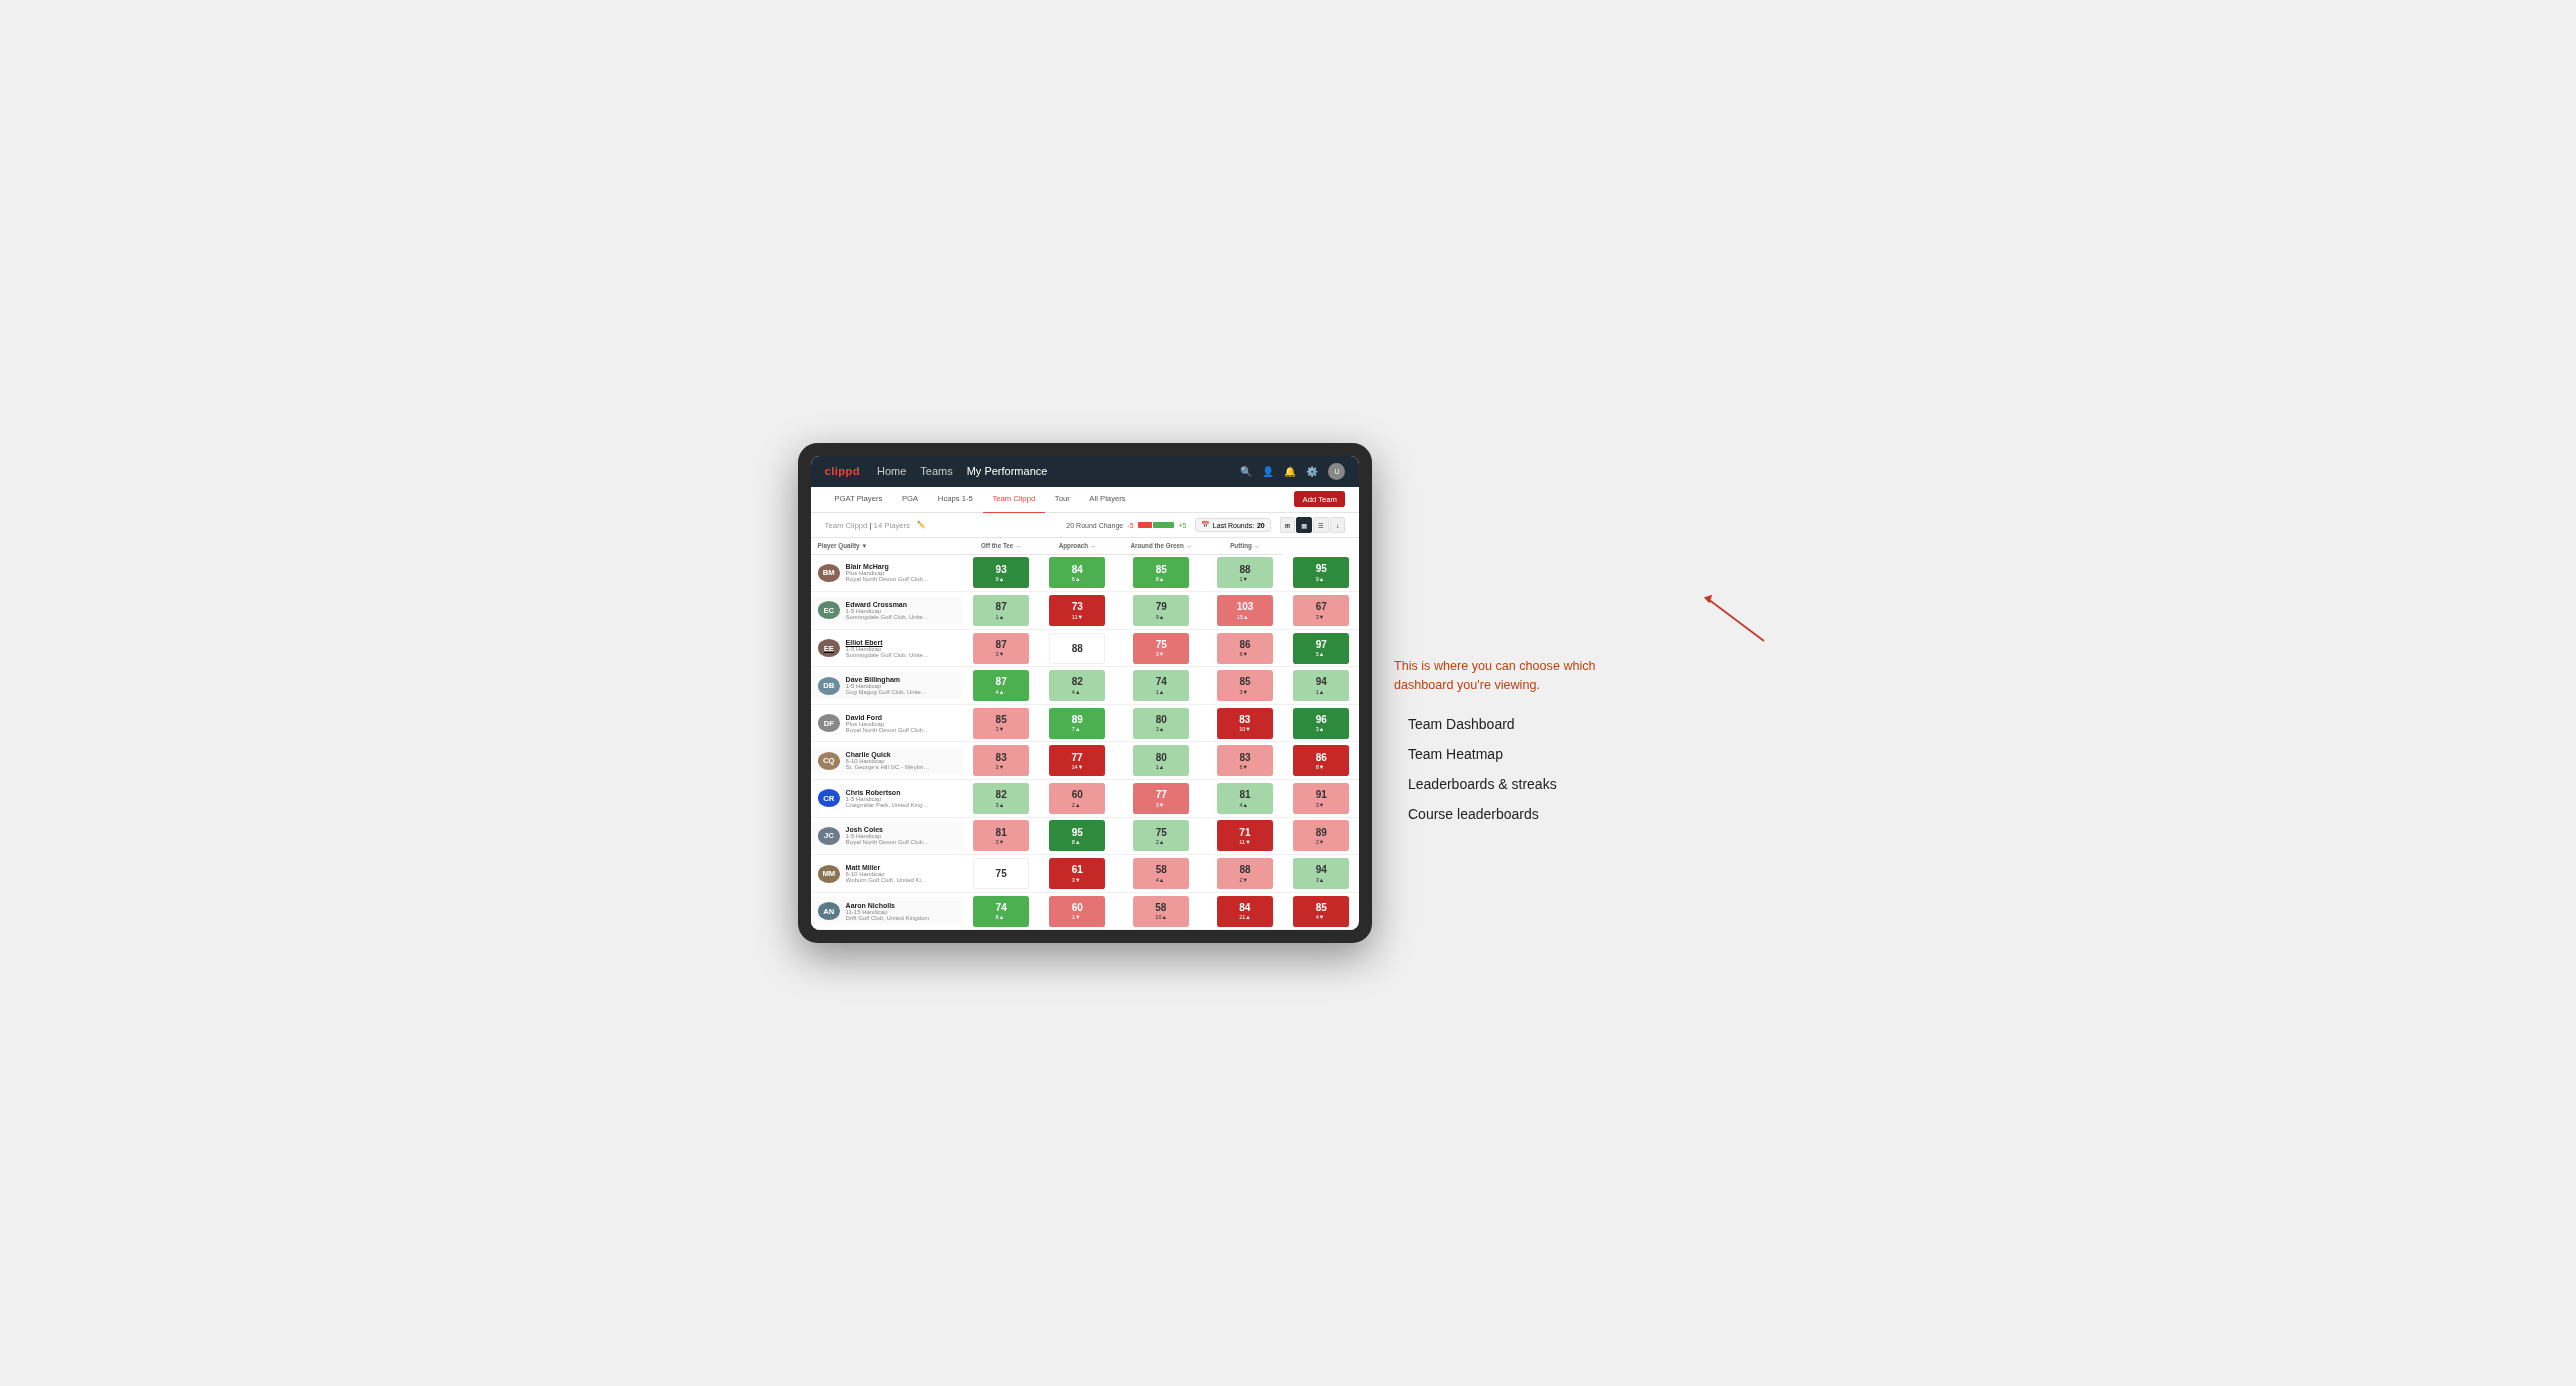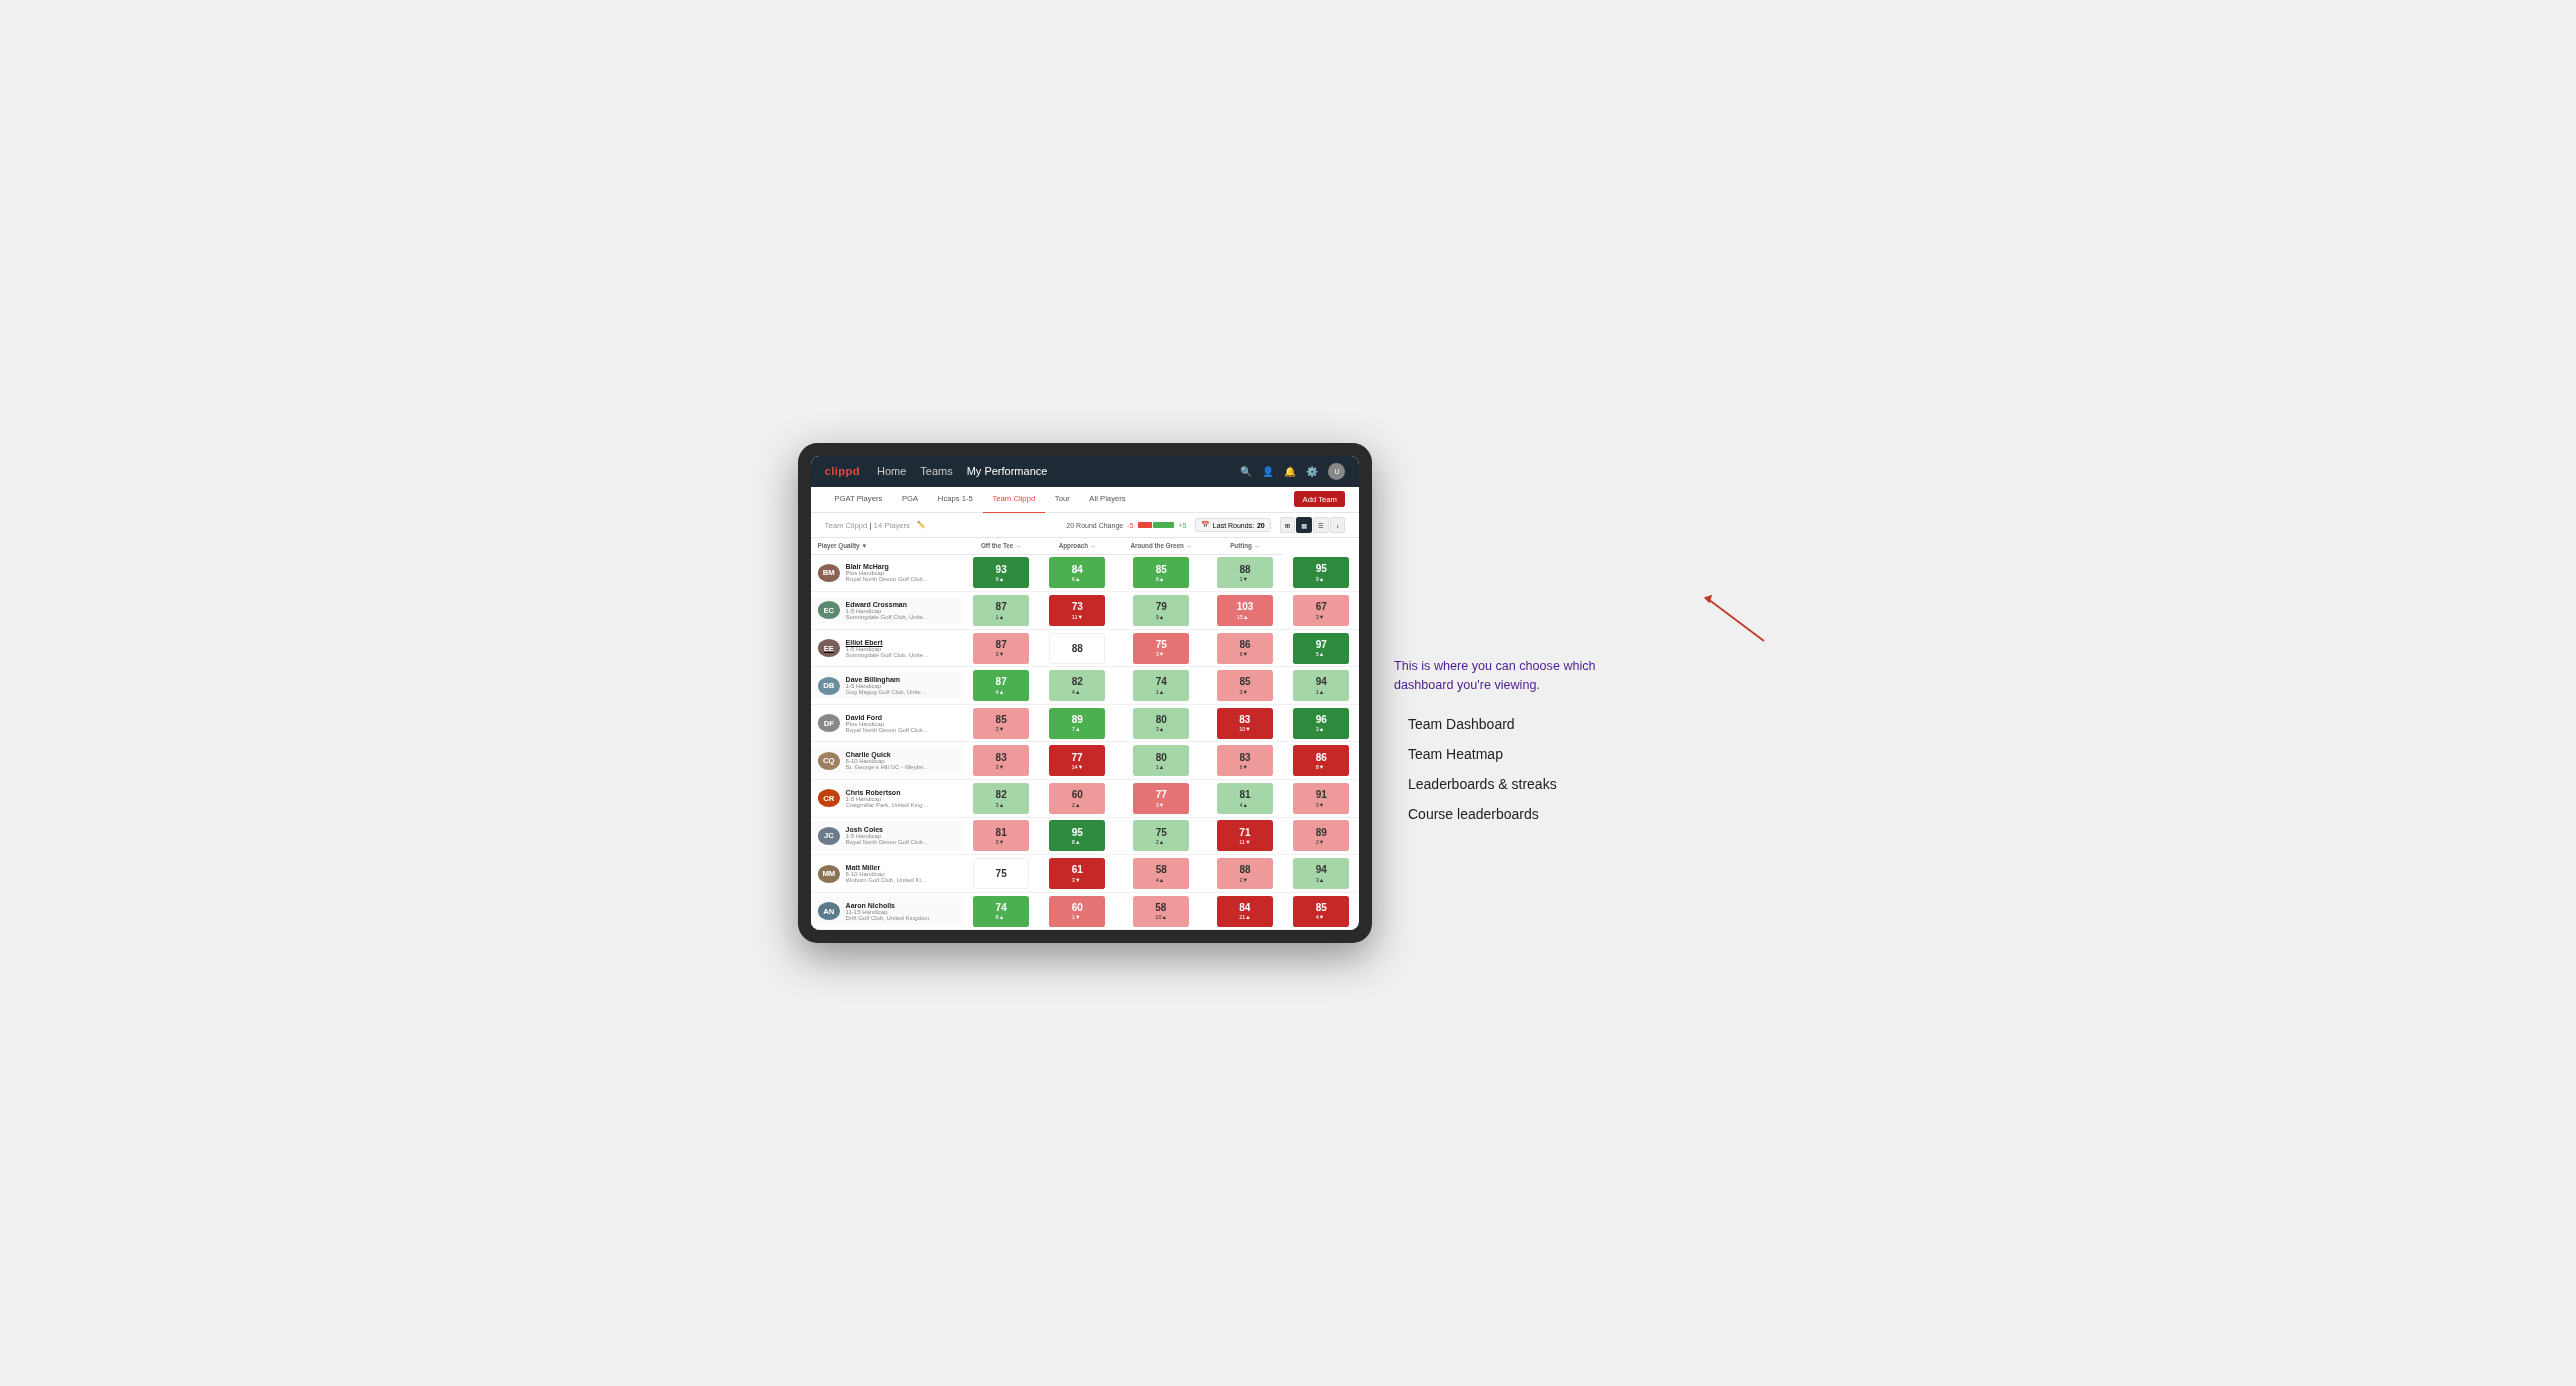--- a/index.html
+++ b/index.html
@@ -353,21 +353,21 @@
       padding-top: 28px;
     }
 
     .annotation-arrow {
       text-align: right;
       margin-bottom: 7px;
     }
 
     .annotation-text {
       font-size: 12.6px;
-      color: #4c1d95;
+      color: #c2410c;
       line-height: 1.5;
       margin-bottom: 21px;
       max-width: 224px;
     }
 
     .annotation-items {
       display: flex;
       flex-direction: column;
       gap: 14px;
       padding-left: 14px;
@@ -710,21 +710,21 @@
                 <td class="stat-cell" style="border-bottom: 0.7px solid rgb(240, 240, 240);"><div class="stat-box bg-red-dark">
                     <div class="stat-inner">
                       <span class="stat-main">86</span>
                       <span class="stat-change">8▼</span>
                     </div>
                   </div></td>
               </tr>
               <tr>
                 <td style="border-bottom: 0.7px solid rgb(240, 240, 240);">
       <div class="player-cell">
-        <div class="player-avatar" style="background:#c2410c; color:#fff;">CR</div>
+        <div class="player-avatar" style="background:#1d4ed8; color:#fff;">CR</div>
         <div class="player-info">
           <div class="player-name">Chris Robertson</div>
           <div class="player-hcap">1-5 Handicap</div>
           <div class="player-hcap">Craigmillar Park, United Kingdom</div>
         </div>
       </div>
     </td>
                 <td class="stat-cell" style="border-bottom: 0.7px solid rgb(240, 240, 240);"><div class="stat-box bg-green-light">
                     <div class="stat-inner">
                       <span class="stat-main">82</span>

